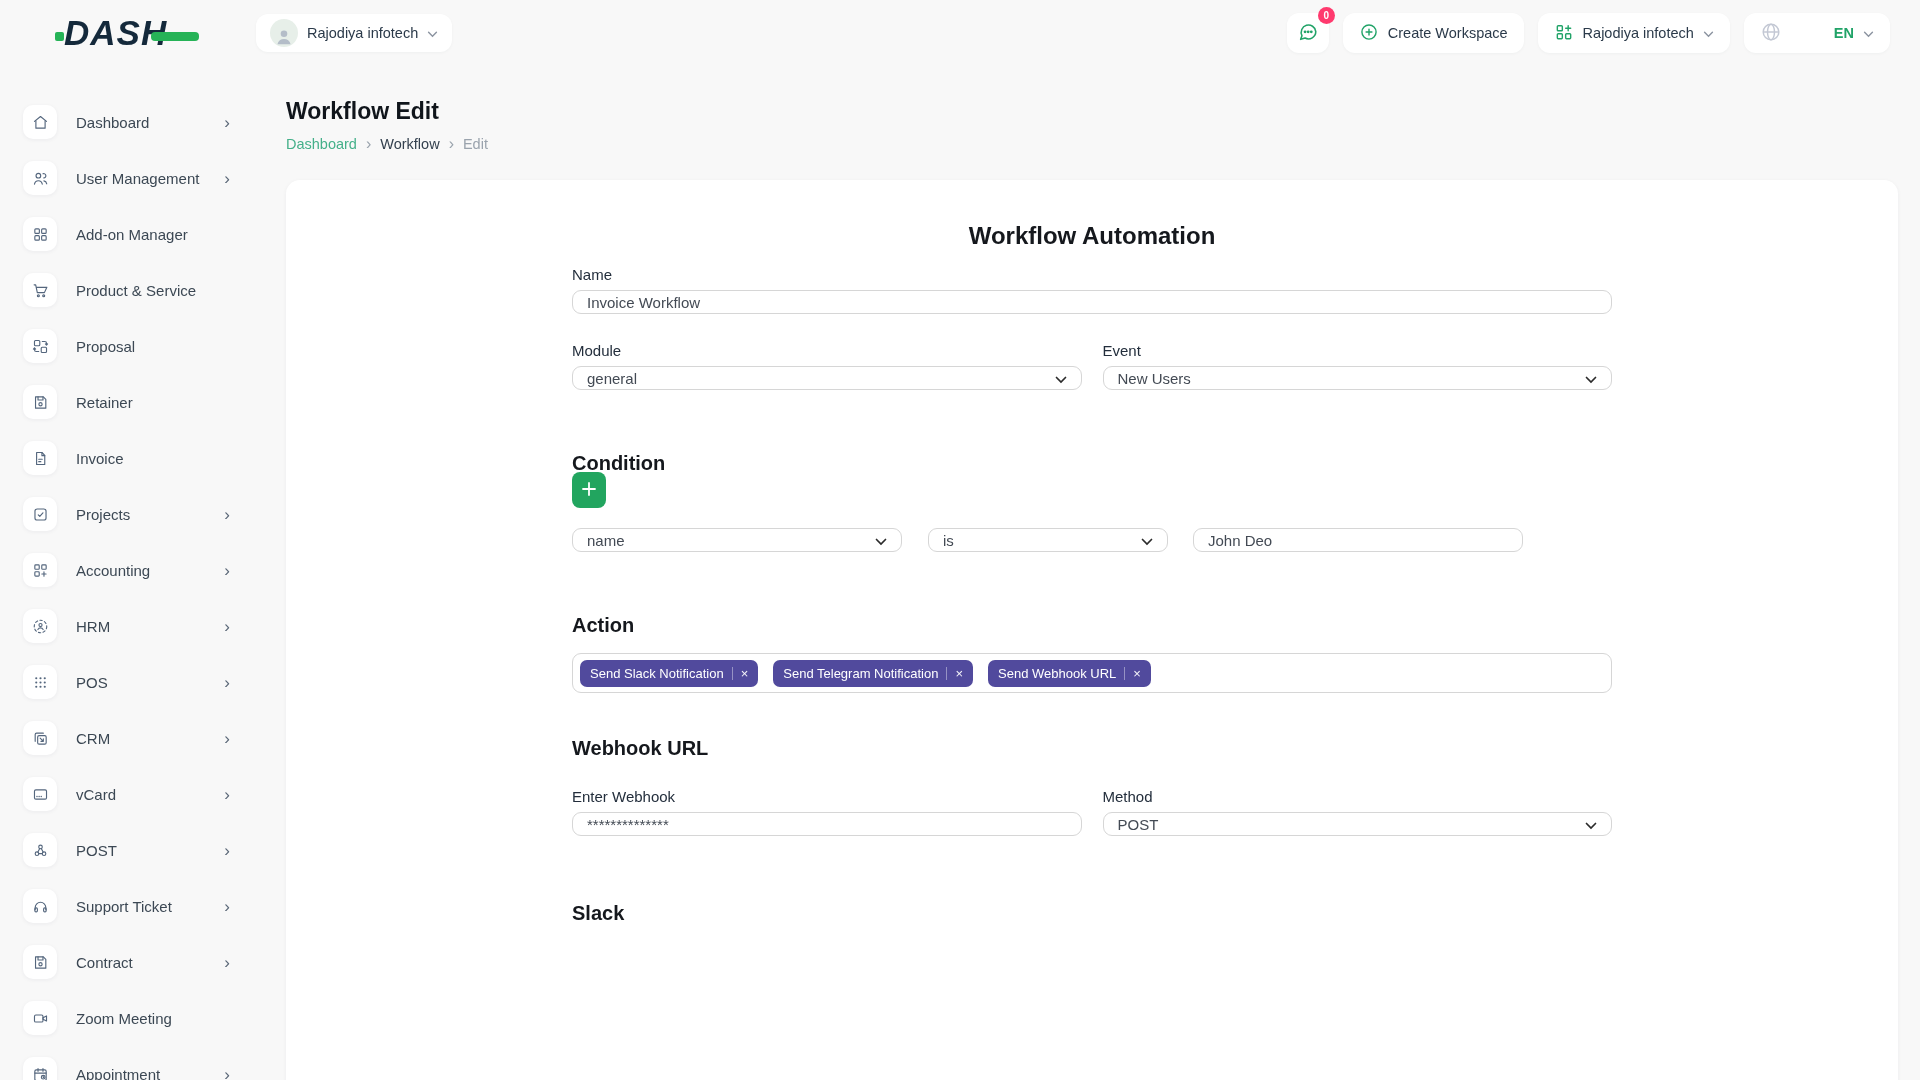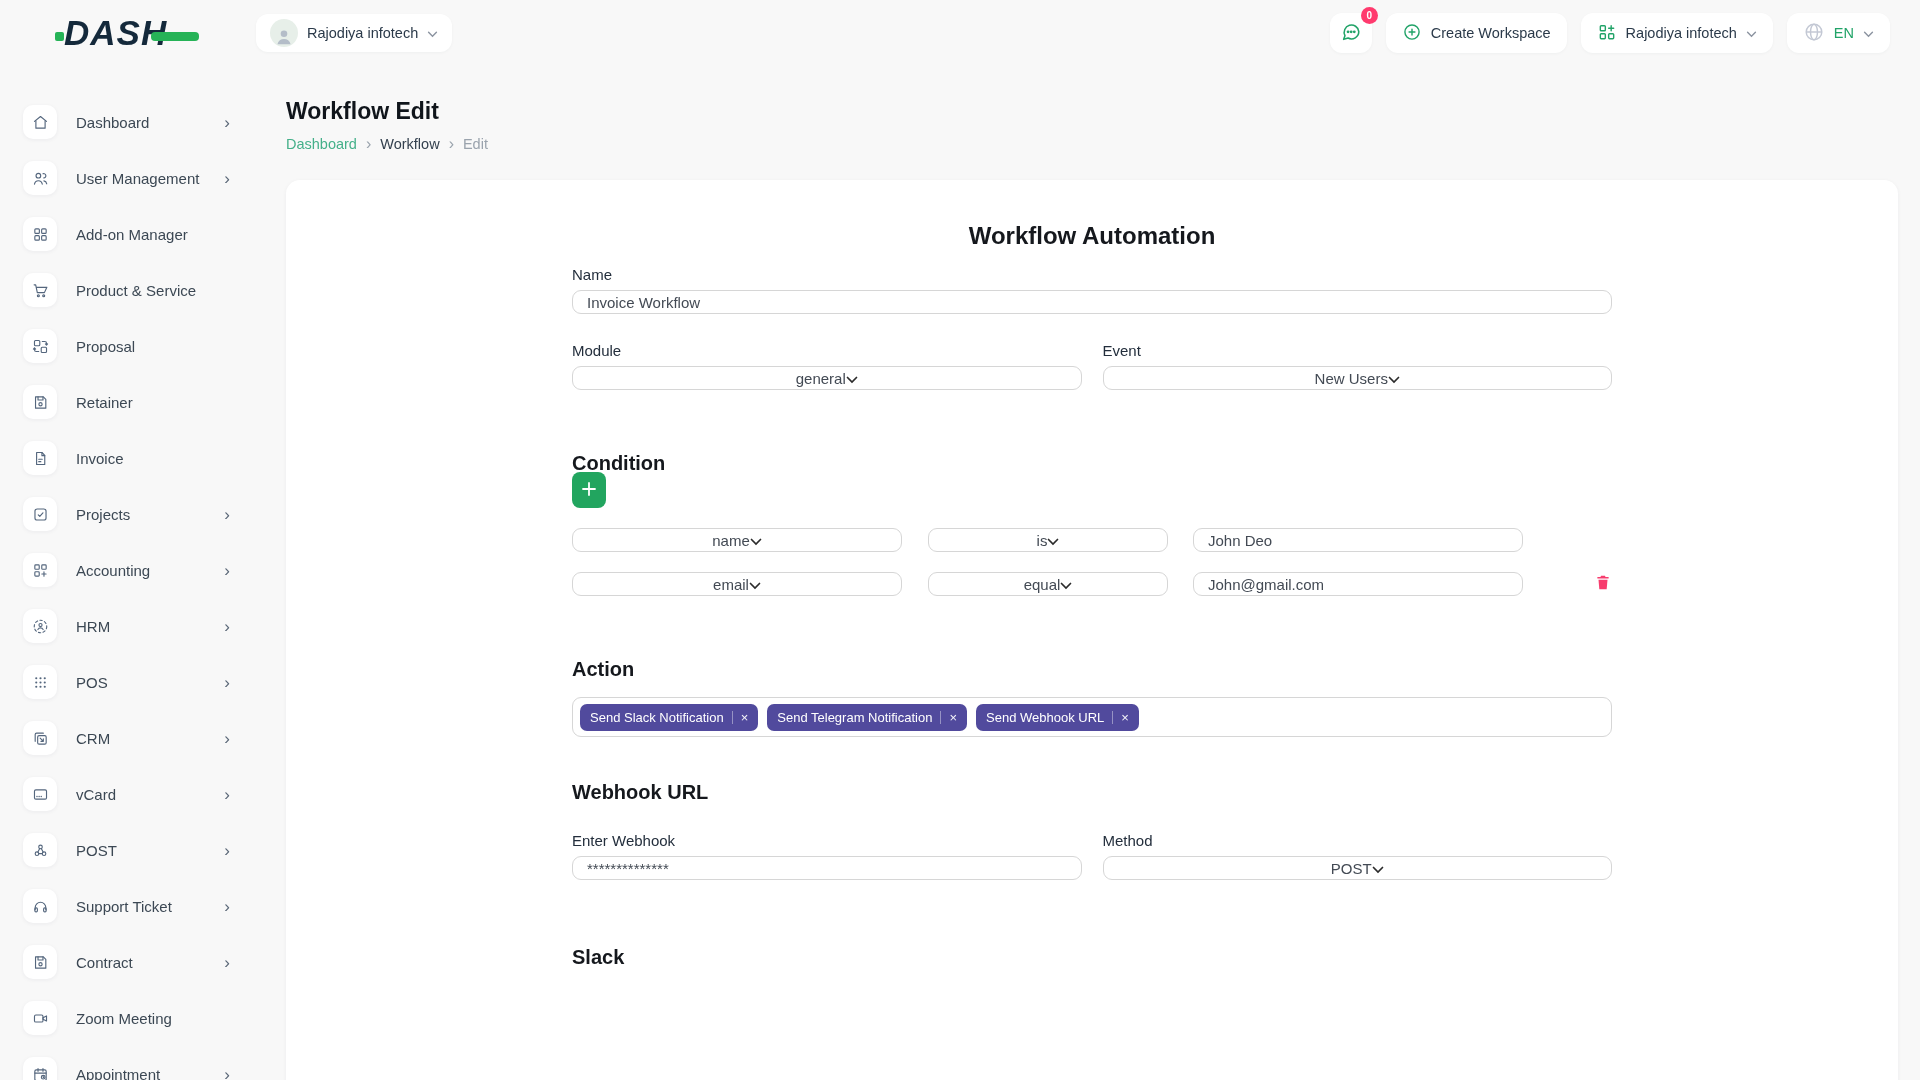--- a/index.html
+++ b/index.html
@@ -16,21 +16,21 @@
   .pill { background:#ffffff; border-radius:12px; height:40px; display:flex; align-items:center; gap:9px;
           box-shadow:0 1px 3px rgba(30,40,60,0.04); cursor:pointer; font-size:14.5px; color:#2b3a4a; }
   .ws-select { margin-left:42px; padding:0 14px; height:38px; }
   .avatar { width:28px; height:28px; border-radius:50%; background:#e7efe9; display:flex; align-items:flex-end; justify-content:center; overflow:hidden; }
   .topbar-right { margin-left:auto; display:flex; align-items:center; gap:14px; }
   .icon-pill { width:42px; justify-content:center; position:relative; }
   .badge { position:absolute; top:-6px; right:-6px; min-width:17px; height:17px; border-radius:9px; background:#ff3a6e;
            color:#fff; font-size:10px; font-weight:700; display:flex; align-items:center; justify-content:center; padding:0 4px; }
   .pill .txt { white-space:nowrap; }
   .pill-pad { padding:0 16px; }
-  .green-txt { color:#21a368; font-weight:400; }
+  .green-txt { color:#21a368; font-weight:700;margin-left:43px; }
 
   
   .body-row { display:flex; height:1014px; }
   .sidebar { width:260px; flex:0 0 260px; padding-top:28px; }
   .side-item { height:56px; display:flex; align-items:center; padding:0 30px 0 23px; cursor:pointer; }
   .side-icon { width:34px; height:34px; background:#fff; border-radius:10px; box-shadow:0 1px 4px rgba(30,40,60,0.06);
                display:flex; align-items:center; justify-content:center; color:#54667d; flex:0 0 34px; }
   .side-label { margin-left:19px; font-size:15px; font-weight:500; color:#3c4854; white-space:nowrap; }
   .side-chevron { margin-left:auto; color:#5b6878; font-size:17px; line-height:1; }
 
@@ -45,39 +45,39 @@
   
   .card { margin-top:27px; background:#fff; border-radius:14px; box-shadow:0 1px 4px rgba(30,40,60,0.05);
           height:1400px; padding-top:30px; }
   .form { width:1040px; margin:12px auto; }
   .form-title { text-align:center; font-size:24px; font-weight:700; color:#15181d; }
   .field-label { font-size:15px; font-weight:500; color:#232e3c; }
   .mt-name { margin-top:16px; }
   input.tb, .selectbox { width:100%; height:24px; border:1px solid #d6d6d6; border-radius:9px; background:#fff;
           font-family:"Liberation Sans",sans-serif; font-size:15px; color:#434a54; padding:0 14px; outline:none; }
   input.tb { margin-top:7px; }
-  .selectbox { margin-top:7px; display:flex; align-items:center; justify-content:center; cursor:pointer; }
+  .selectbox { margin-top:7px; display:flex; align-items:center; justify-content:space-between; cursor:pointer; }
   .section-h { margin-top:44px; font-size:20px; font-weight:700; color:#15181d; }
   .grid-2 { display:grid; grid-template-columns:1fr 1fr; column-gap:27px; margin-top:28px;gap:21px; }
 
   .cond-head { margin-top:62px; display:flex; align-items:flex-start; justify-content:space-between;flex-direction:column; }
   .btn-add { width:34px; height:36px; background:#22a55f; border:none; border-radius:8px; color:#fff;
              display:flex; align-items:center; justify-content:center; cursor:pointer; margin-top:-3px; }
   .cond-row { display:flex; align-items:center; margin-top:20px; }
   .cond-row .selectbox { margin-top:0; }
   .cond-row input.tb { margin-top:0; }
   .w330 { width:330px; flex:0 0 330px; }
   .w240 { width:240px; flex:0 0 240px; margin-left:26px; }
   .w330b { width:330px; flex:0 0 330px; margin-left:25px; }
   .hl { background:#e8f0fe; border-color:#cfd8ea; }
   .cond-del { margin-left:auto; width:24px; display:flex; justify-content:flex-end; }
   .btn-trash { background:none; border:none; cursor:pointer; color:#f73d6e; padding:0; }
 
   .action-box { margin-top:16px; width:100%; min-height:40px; border:1px solid #d6d6d6; border-radius:9px;
-                display:flex; align-items:center; gap:9px; padding:0 7px; }
+                display:flex; align-items:center; gap:15px; padding:0 7px; }
   .tag { background:#514a9d; color:#fff; border-radius:7px; height:27px; display:flex; align-items:center;
          padding:0 10px; font-size:13px; gap:8px; white-space:nowrap; }
   .tag .sep { width:1px; height:13px; background:rgba(255,255,255,0.4); }
   .tag .x { cursor:pointer; font-size:13px; opacity:0.95; }
 
   .gap-slack { margin-top:66px; }
 </style>
 </head>
 <body>
 
@@ -428,45 +428,20 @@
     </div>
     <div class="selectbox w240">
       <span class="op">is</span>
       <span><svg width="12" height="8" viewBox="0 0 12 8">
                     <path d="M1.5 1.5L6 6l4.5-4.5" stroke="#2b2b2b" stroke-width="1.7" fill="none" stroke-linecap="round"></path>
                   </svg></span>
     </div>
     <input class="tb w330b hl" type="text" value="John Deo" style="">
     <div class="cond-del">
       <button class="btn-trash" style="visibility: hidden;">
-        <span>
-          <svg width="18" height="19" viewBox="0 0 24 24" fill="#f73d6e">
-                      <path d="M9.3 3h5.4l.6 1.7h4.2v2.1H4.5V4.7h4.2z"></path>
-                      <path d="M6 8.3h12L16.9 21H7.1z"></path>
-                    </svg>
-        </span>
-      </button>
-    </div>
-  </div>
-            <div class="cond-row">
-    <div class="selectbox w330">
-      <span class="fld">email</span>
-      <span><svg width="12" height="8" viewBox="0 0 12 8">
-                    <path d="M1.5 1.5L6 6l4.5-4.5" stroke="#2b2b2b" stroke-width="1.7" fill="none" stroke-linecap="round"></path>
-                  </svg></span>
-    </div>
-    <div class="selectbox w240">
-      <span class="op">equal</span>
-      <span><svg width="12" height="8" viewBox="0 0 12 8">
-                    <path d="M1.5 1.5L6 6l4.5-4.5" stroke="#2b2b2b" stroke-width="1.7" fill="none" stroke-linecap="round"></path>
-                  </svg></span>
-    </div>
-    <input class="tb w330b" type="text" value="John@gmail.com" style="">
-    <div class="cond-del">
-      <button class="btn-trash">
         <span>
           <svg width="18" height="19" viewBox="0 0 24 24" fill="#f73d6e">
                       <path d="M9.3 3h5.4l.6 1.7h4.2v2.1H4.5V4.7h4.2z"></path>
                       <path d="M6 8.3h12L16.9 21H7.1z"></path>
                     </svg>
         </span>
       </button>
     </div>
   </div>
           </div>

